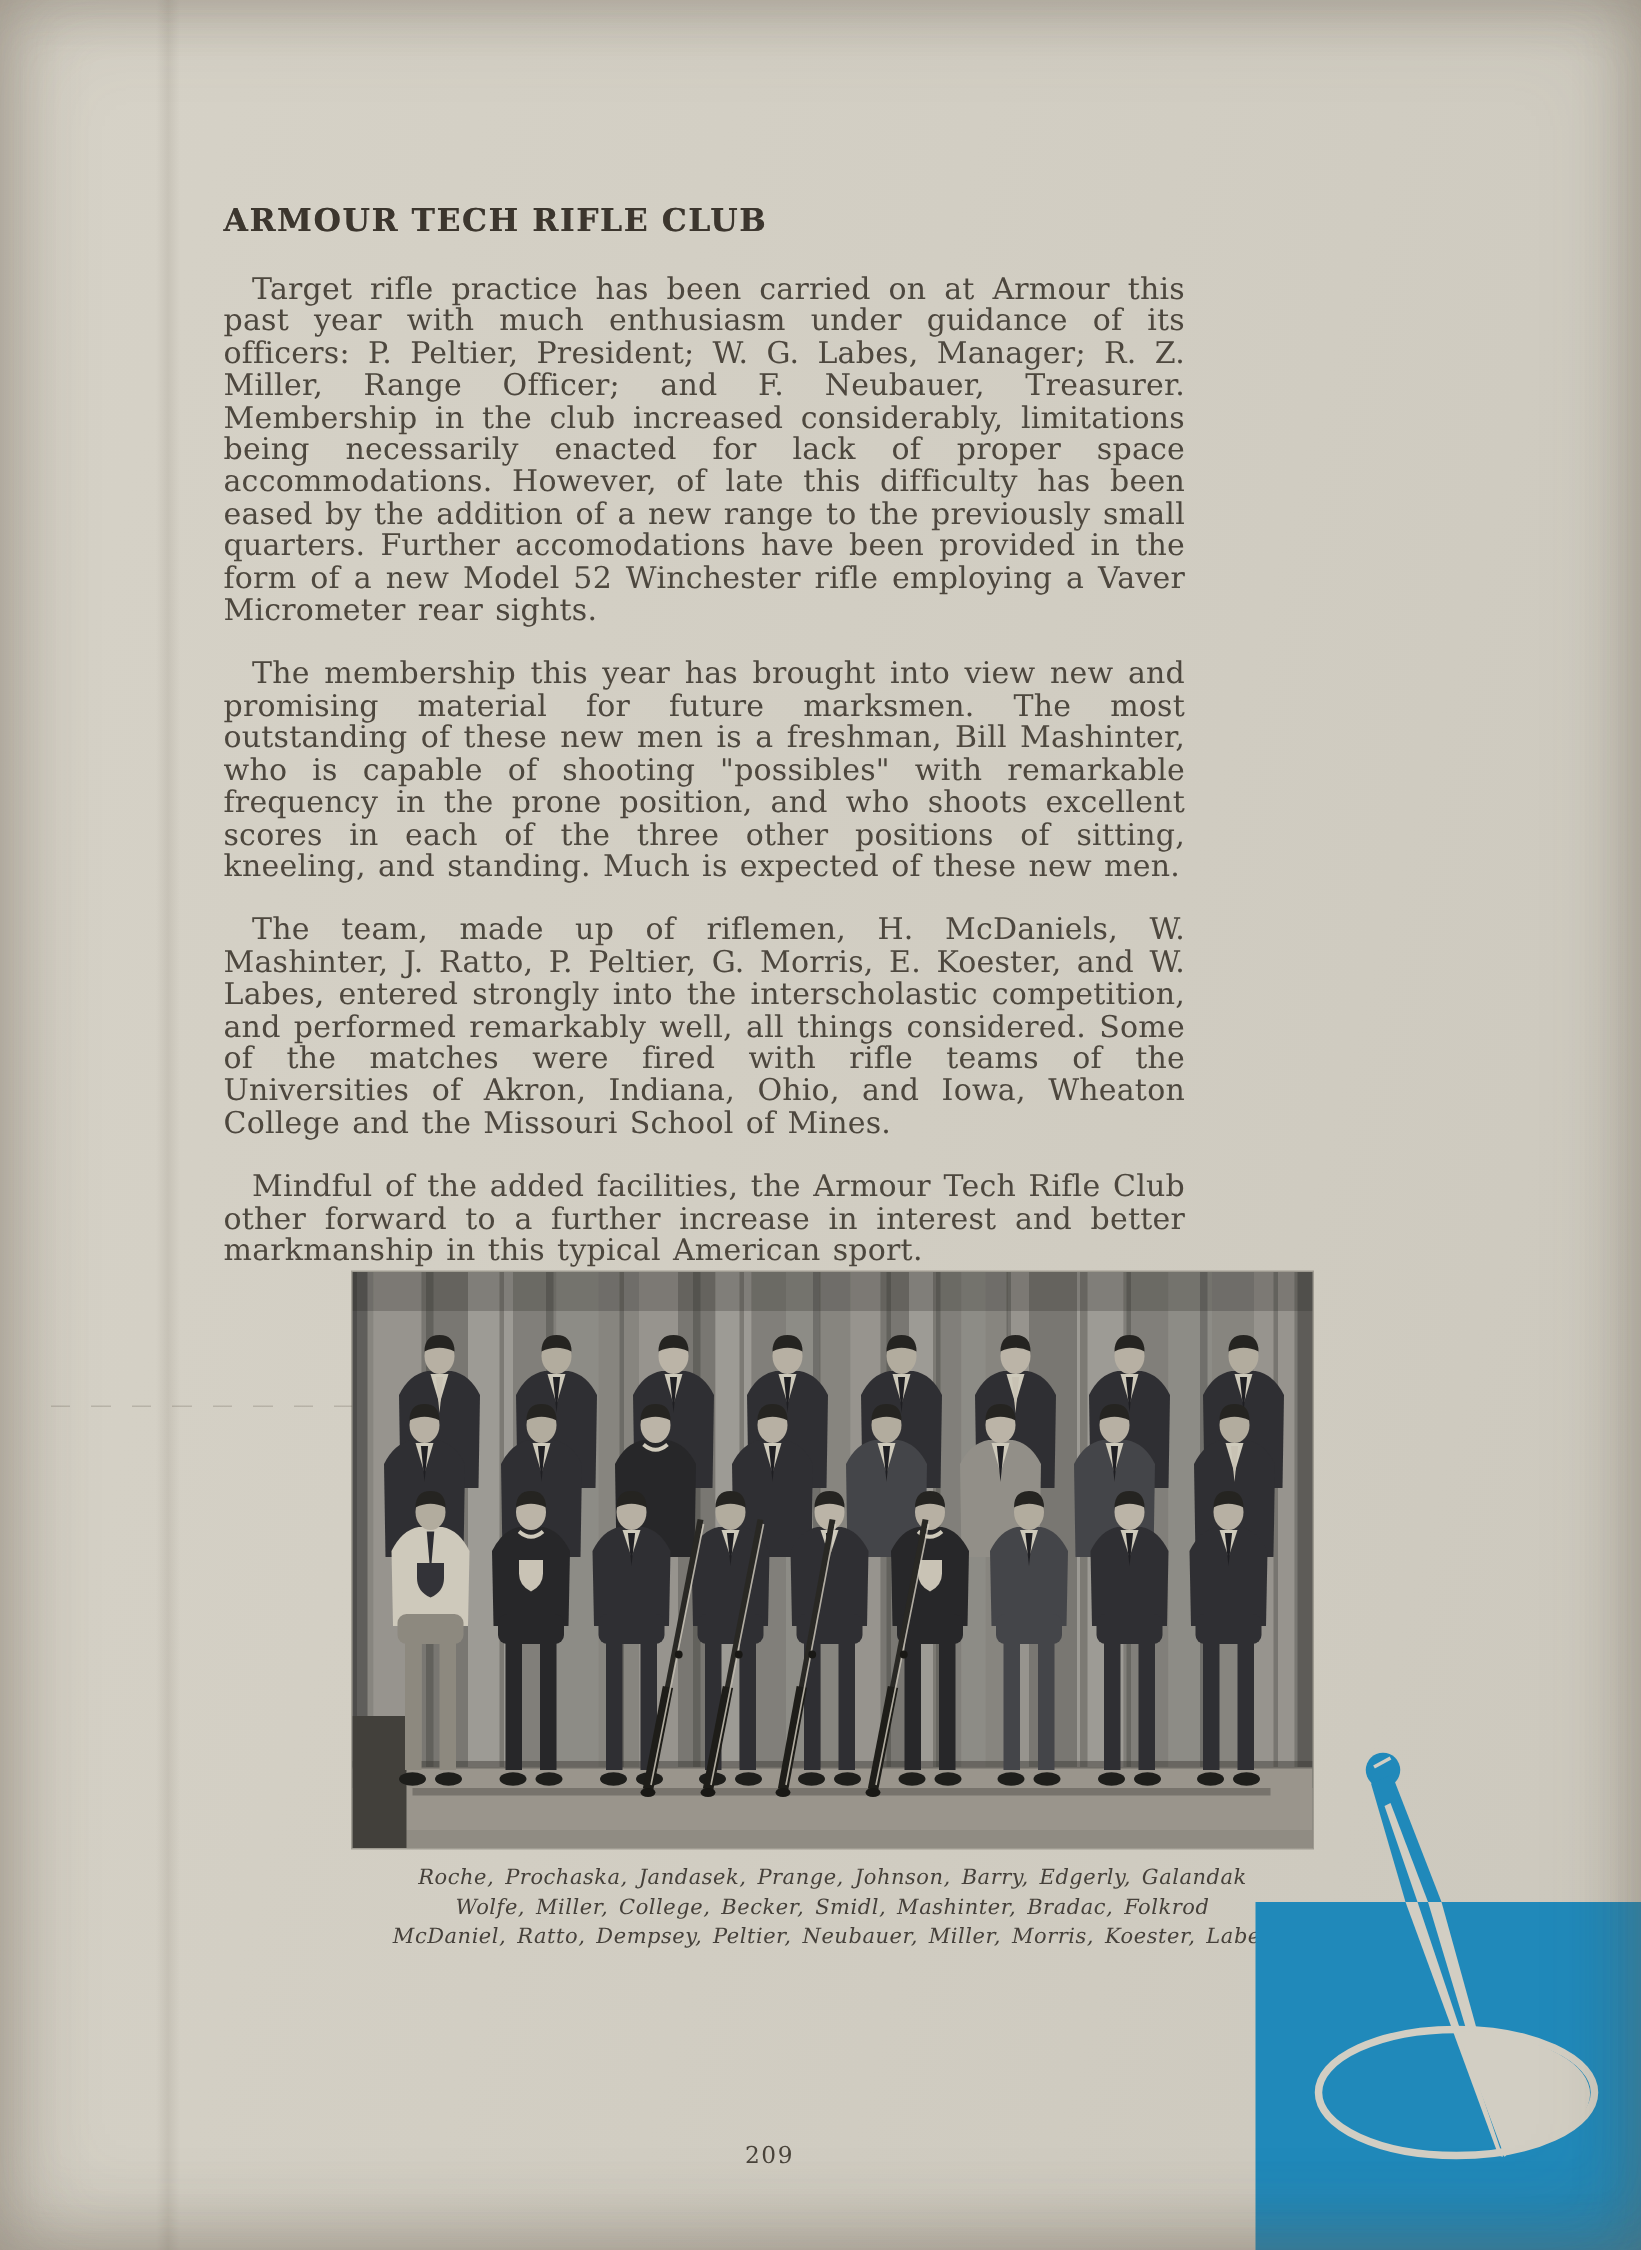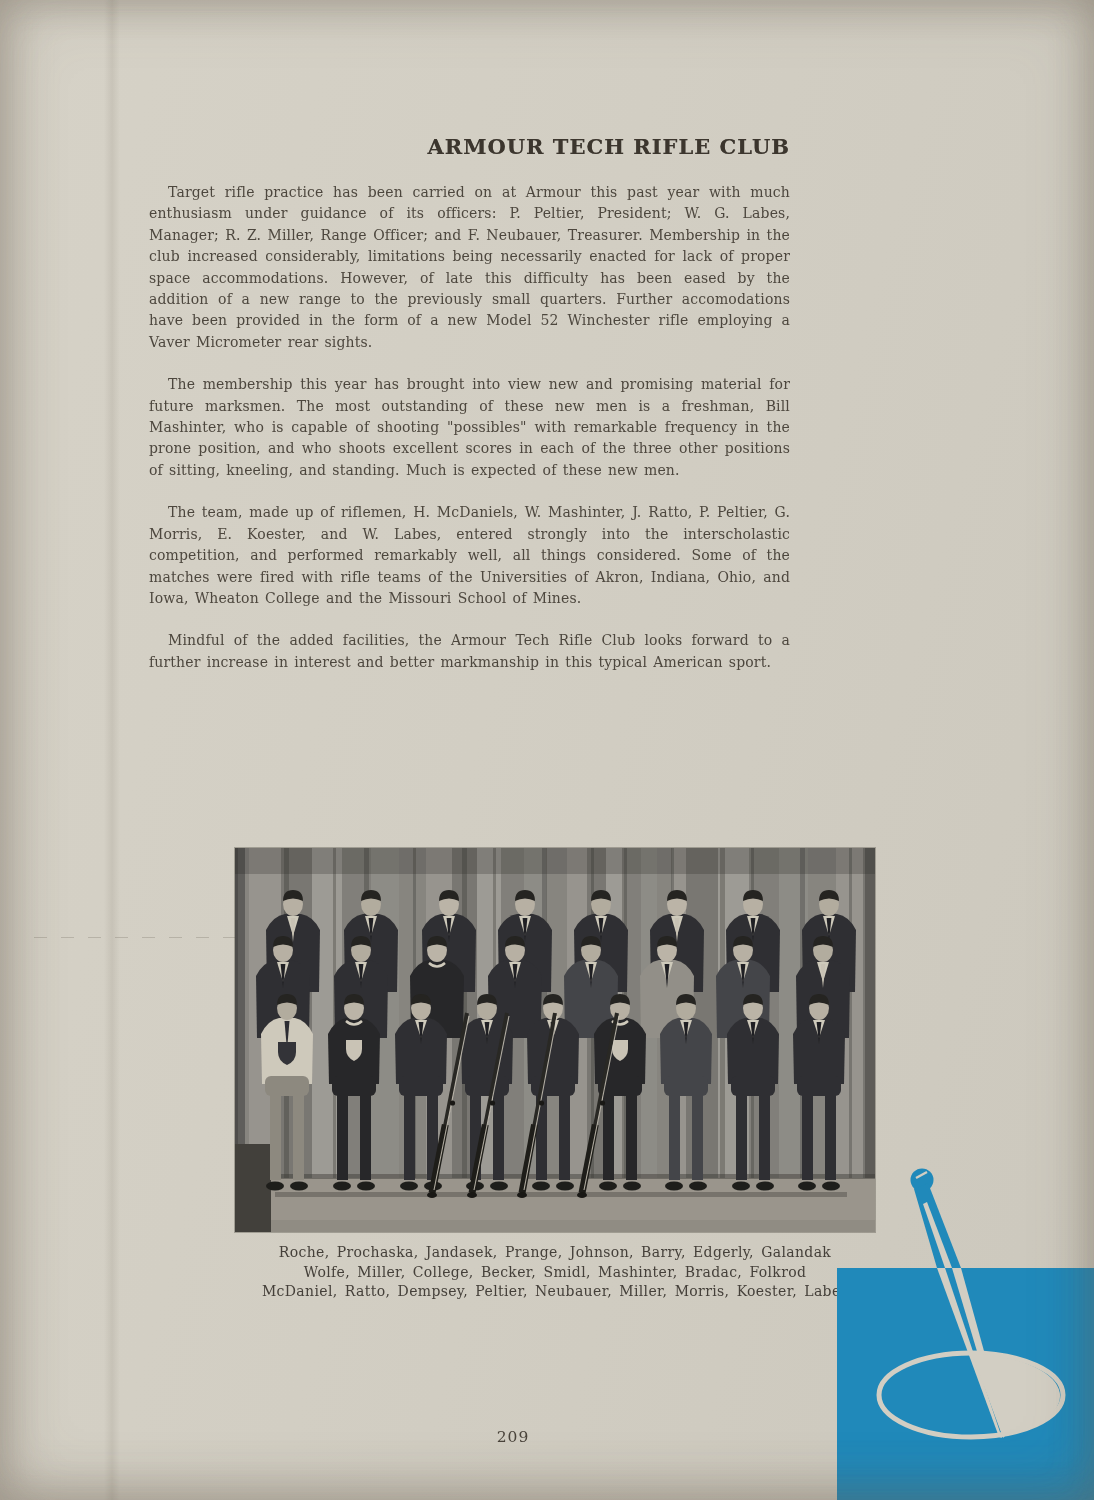--- a/index.html
+++ b/index.html
@@ -25,44 +25,44 @@
     background:linear-gradient(90deg,transparent,rgba(120,112,98,.14),transparent);
     pointer-events:none;
   }
   .scratch{
     position:absolute;left:34px;top:937px;width:258px;height:1px;opacity:.45;
     background:repeating-linear-gradient(90deg,rgba(95,88,76,.55) 0 13px,transparent 13px 27px);
     pointer-events:none;
   }
   .page-title{
     position:absolute;left:149px;top:110px;width:641px;
-    text-align:right;
+    text-align:left;
     font-size:21px;font-weight:bold;letter-spacing:1px;
     color:#3c362e;
     text-shadow:0 0 .4px rgba(60,54,46,.6);
     margin-top:24px;
   }
   .body-copy{
     position:absolute;left:149px;top:182px;width:641px;
-    font-size:14px;line-height:21.4px;
+    font-size:20px;line-height:21.4px;
     color:#4d473e;
     text-align:justify;
     word-spacing:1.6px;letter-spacing:.15px;
   }
   .body-copy p{margin:0 0 21px 0;text-indent:19px;}
   .photo-frame{
     position:absolute;left:235px;top:848px;width:640px;height:384px;
     background:#8c8a85;box-shadow:0 0 0 1px rgba(70,66,58,.35);
   }
   .photo-frame svg{display:block;}
   .photo-caption{
     position:absolute;left:235px;top:1243px;width:640px;
     text-align:center;
     font-size:14px;line-height:19.6px;
-    color:#45403a;letter-spacing:.35px;word-spacing:2.5px;
+    color:#45403a;letter-spacing:.35px;word-spacing:2.5px;font-style:italic;
   }
   .page-number{
     position:absolute;left:481px;top:1428px;width:64px;
     text-align:center;font-size:15.5px;color:#4a4ámb...;
     color:#4a443b;letter-spacing:1px;
   }
   .corner-art{
     position:absolute;left:820px;top:1140px;width:274px;height:360px;
     pointer-events:none;
   }
@@ -74,21 +74,21 @@
 
   <div class="crease"></div>
   <div class="scratch"></div>
 
   <h1 class="page-title">ARMOUR TECH RIFLE CLUB</h1>
 
   <div class="body-copy">
     <p>Target rifle practice has been carried on at Armour this past year with much enthusiasm under guidance of its officers: P. Peltier, President; W. G. Labes, Manager; R. Z. Miller, Range Officer; and F. Neubauer, Treasurer. Membership in the club increased considerably, limitations being necessarily enacted for lack of proper space accommodations. However, of late this difficulty has been eased by the addition of a new range to the previously small quarters. Further accomodations have been provided in the form of a new Model 52 Winchester rifle employing a Vaver Micrometer rear sights.</p>
     <p>The membership this year has brought into view new and promising material for future marksmen. The most outstanding of these new men is a freshman, Bill Mashinter, who is capable of shooting "possibles" with remarkable frequency in the prone position, and who shoots excellent scores in each of the three other positions of sitting, kneeling, and standing. Much is expected of these new men.</p>
     <p>The team, made up of riflemen, H. McDaniels, W. Mashinter, J. Ratto, P. Peltier, G. Morris, E. Koester, and W. Labes, entered strongly into the interscholastic competition, and performed remarkably well, all things considered. Some of the matches were fired with rifle teams of the Universities of Akron, Indiana, Ohio, and Iowa, Wheaton College and the Missouri School of Mines.</p>
-    <p>Mindful of the added facilities, the Armour Tech Rifle Club looks forward to a further increase in interest and better markmanship in this typical American sport.</p>
+    <p>Mindful of the added facilities, the Armour Tech Rifle Club other forward to a further increase in interest and better markmanship in this typical American sport.</p>
   </div>
 
   <div class="photo-frame">
     <svg width="640" height="384" viewBox="0 0 640 384" xmlns="http://www.w3.org/2000/svg">
         <rect x="0" y="0" width="640" height="384" fill="#8c8a85"></rect>
         <rect x="0" y="0" width="14" height="344" fill="#83817c"></rect>
         <rect x="14" y="0" width="32" height="344" fill="#94918c"></rect>
         <rect x="46" y="0" width="31" height="344" fill="#74726e"></rect>
         <rect x="77" y="0" width="30" height="344" fill="#9b9893"></rect>
         <rect x="107" y="0" width="29" height="344" fill="#7d7b76"></rect>

